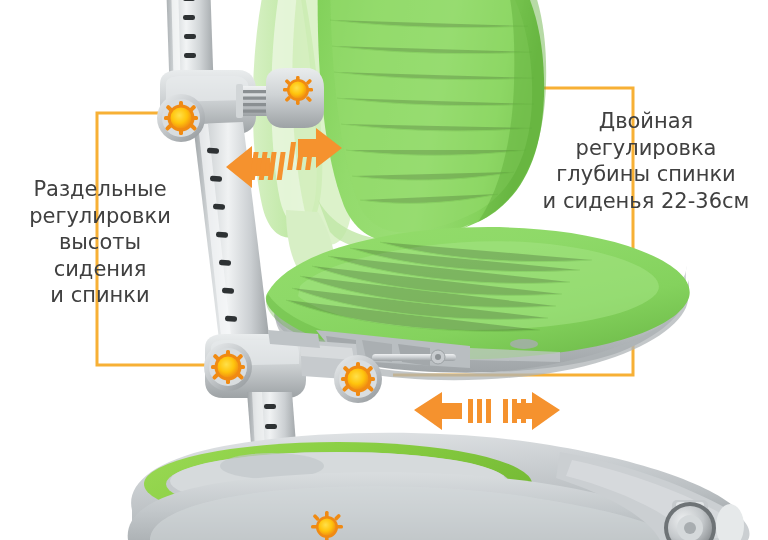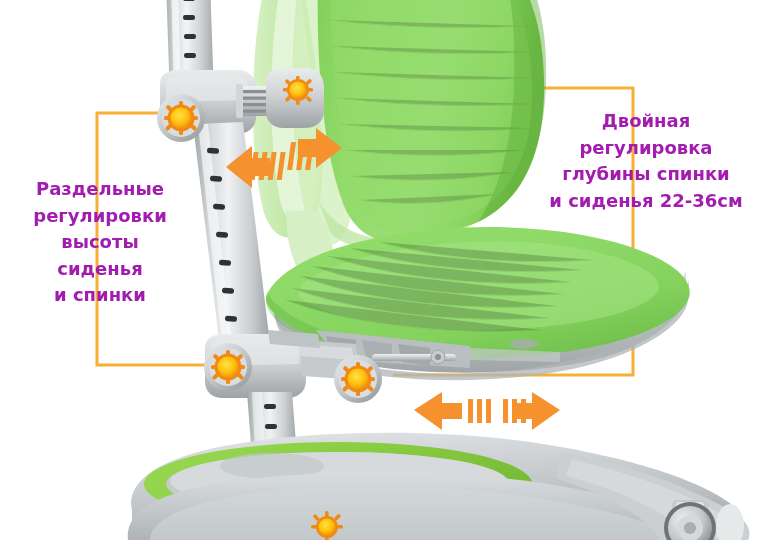--- a/index.html
+++ b/index.html
@@ -5,23 +5,23 @@
   html,body{margin:0;padding:0;background:#fff;}
   body{
     font-family:"DejaVu Sans","Liberation Sans",sans-serif;
     width:768px;height:540px;overflow:hidden;position:relative;
   }
   #stage{position:absolute;left:0;top:0;width:768px;height:540px;background:#ffffff;overflow:hidden;}
   #svgroot{position:absolute;left:0;top:0;width:768px;height:540px;}
 
   .calloutText{
     position:absolute;
-    color:#a21caf;
-    font-weight:700;
-    font-size:18px;
+    color:#404040;
+    font-weight:400;
+    font-size:21px;
     line-height:26.5px;
     letter-spacing:0px;
     white-space:pre-line;
   }
   #textLeft{left:12px;top:176px;width:176px;text-align:center;}
   #textRight{left:530px;top:108px;width:232px;text-align:center;}
 </style>
 </head>
 <body>
 
@@ -469,21 +469,21 @@
         </g>
         <circle cx="327" cy="527" r="8.6" fill="url(#gSun)"></circle>
       </g>
 
     </g>
   </svg>
 
   <div id="textLeft" class="calloutText">Раздельные
 регулировки
 высоты
-сиденья
+сидения
 и спинки</div>
 
   <div id="textRight" class="calloutText">Двойная
 регулировка
 глубины спинки
 и сиденья 22-36см</div>
 
 </div>
 
 </body></html>

